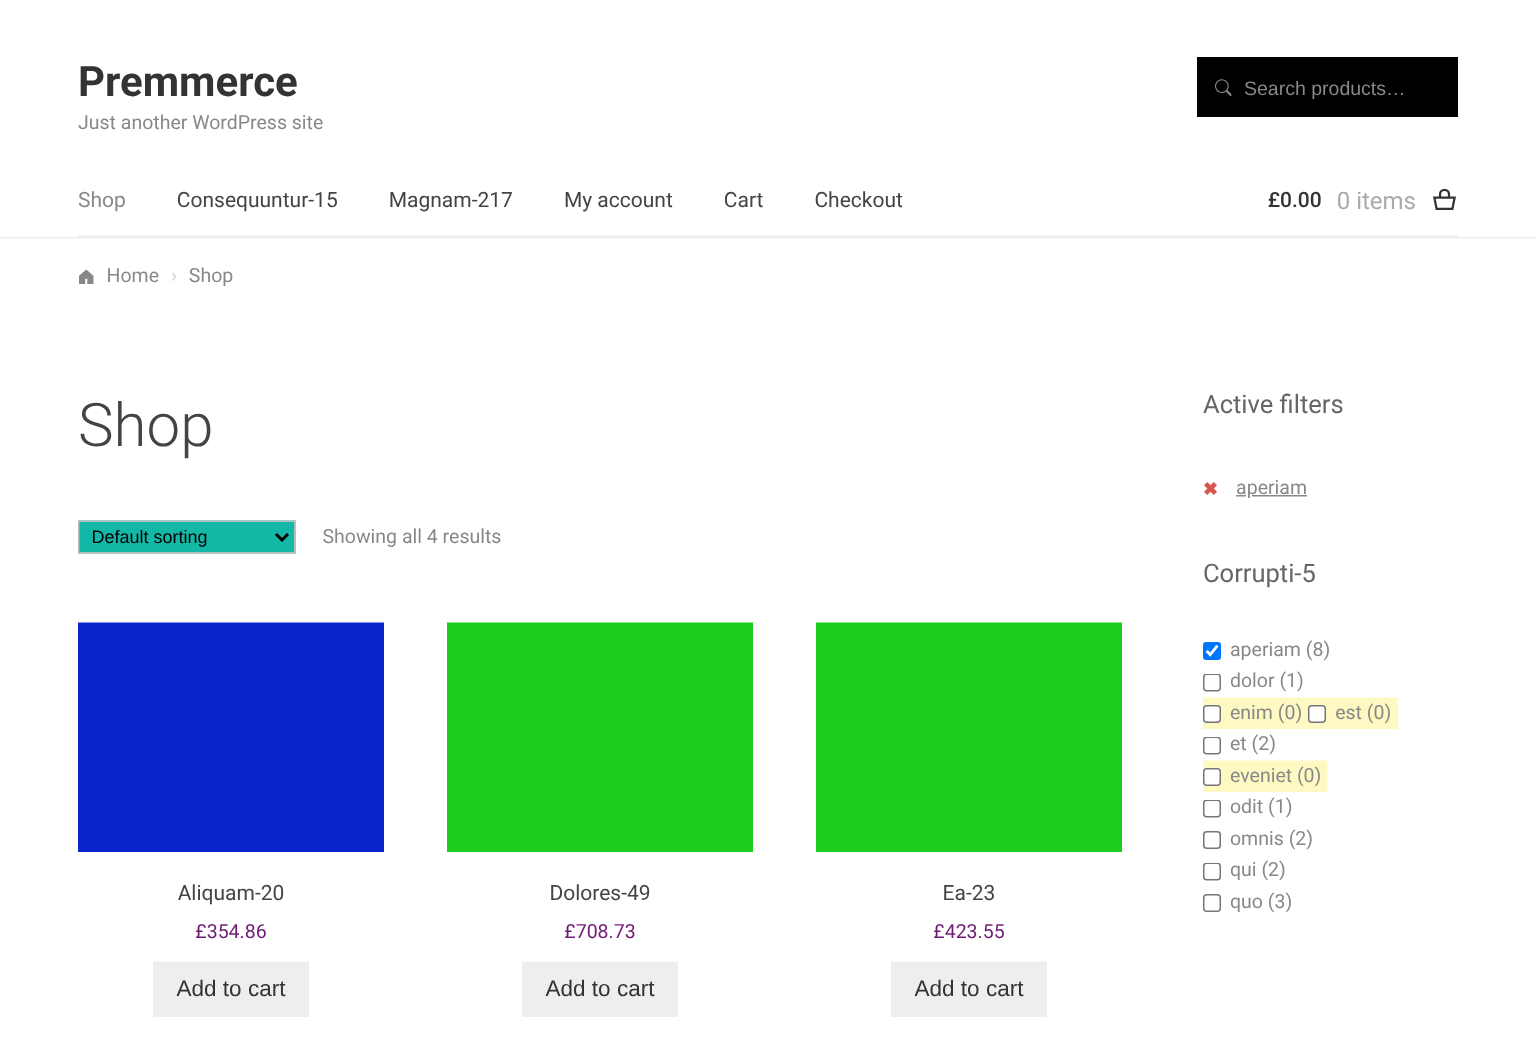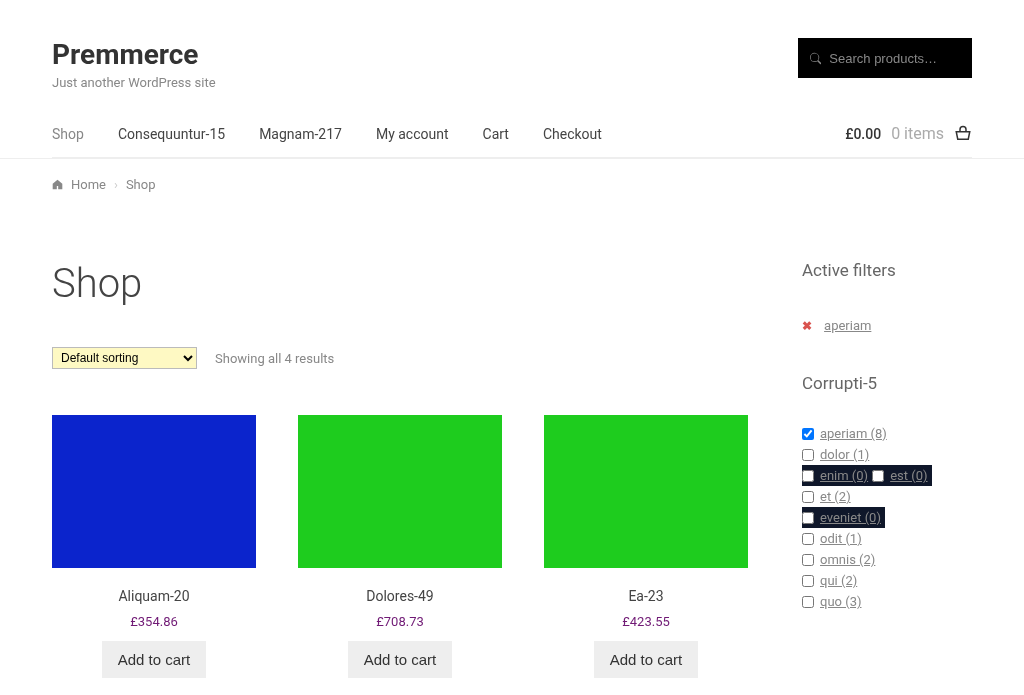--- a/index.html
+++ b/index.html
@@ -109,21 +109,21 @@
     display: flex;
     align-items: center;
     gap: 18px;
     margin-bottom: 46px;
   }
   .sort-select {
     width: 145px;
     height: 22px;
     font-size: 12px;
     border: 1px solid #bbb;
-    background: #fef9c3;
+    background: #14b8a6;
     padding: 0 4px;
   }
   .result-count {
     font-size: 13px;
     color: #888;
   }
   .product-grid {
     display: flex;
     gap: 42px;
   }
@@ -177,25 +177,24 @@
   }
   .filter-list li {
     font-size: 13px;
     color: #888;
     padding: 3px 0;
     display: flex;
     align-items: center;
     gap: 6px;
   }
   .filter-list li .label {
-    text-decoration: underline;
     cursor: pointer;
   }
   .filter-list li.highlight {
-    background: #0f172a;
+    background: #fef9c3;
     display: inline-flex;
     padding: 3px 4px 3px 0;
   }
   .filter-list li input[type="checkbox"] {
     width: 12px;
     height: 12px;
     cursor: pointer;
   }
 </style>
 </head>

